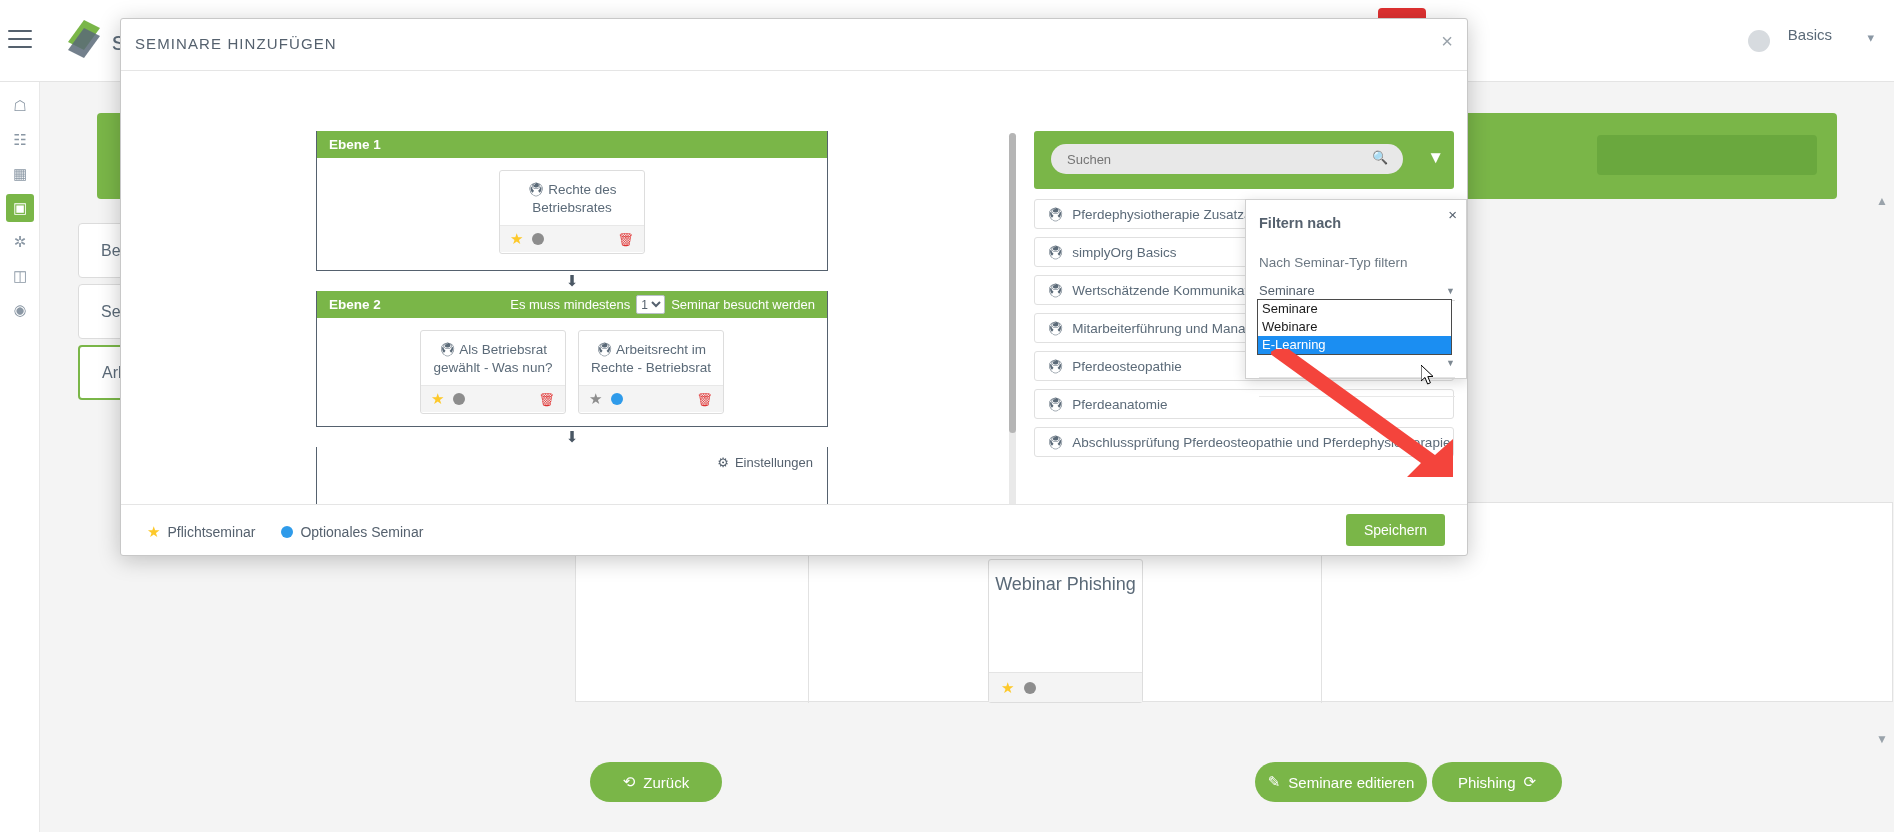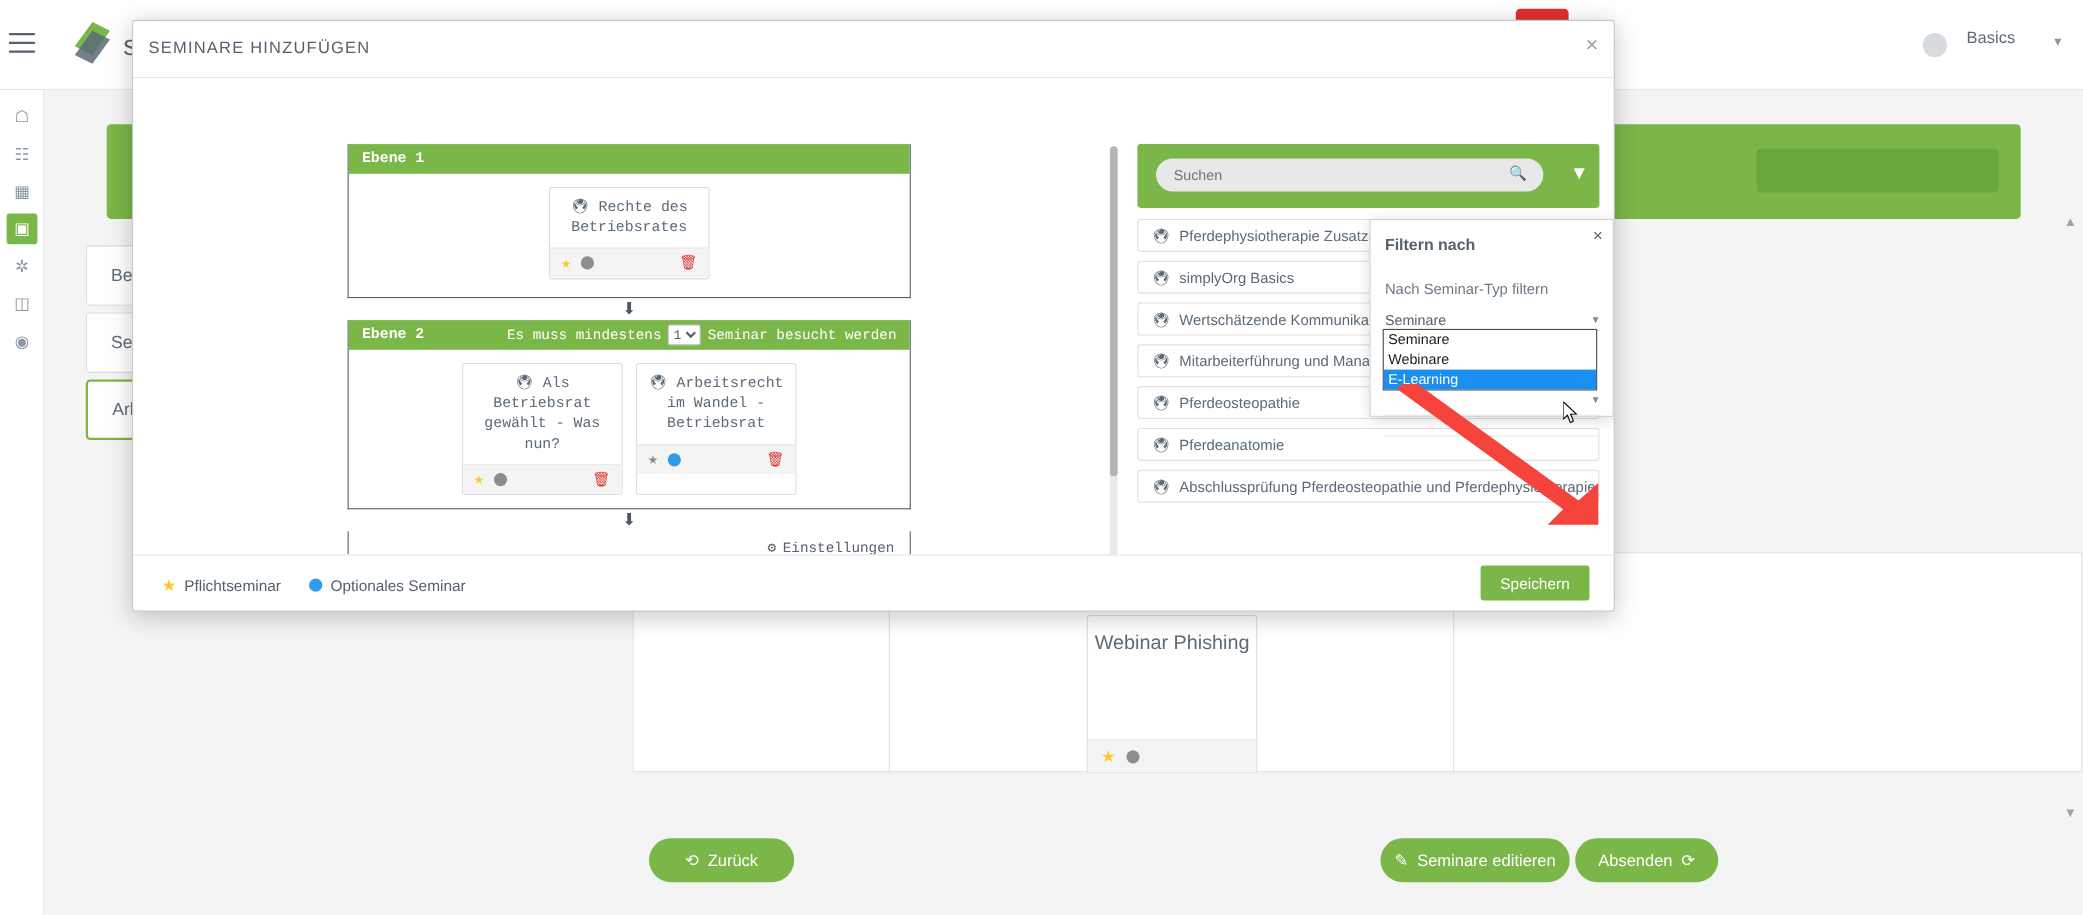--- a/index.html
+++ b/index.html
@@ -138,21 +138,21 @@
   .btn-save {
     position: absolute; right: 22px; top: 9px; height: 32px; padding: 0 18px;
     background: #7ab648; border: none; border-radius: 3px; color: #fff;
     font-size: 14px; cursor: pointer; font-family: inherit;
   }
 
   
   .tree {
     position: absolute; left: 195px; top: 60px; width: 512px;
   }
-  .ebene { width: 512px; border: 1px solid #55616e; border-top: none; background: #fff; font-family: Liberation Mono, monospace; }
+  .ebene { width: 512px; border: 1px solid #55616e; border-top: none; background: #fff; }
   .ebene-head {
     background: #7ab648; height: 27px; display: flex; align-items: center;
     padding: 0 12px; color: #ffffff; font-size: 13.5px; font-weight: bold;
     position: relative;
   }
   .ebene-head .minreq {
     position: absolute; right: 12px; font-weight: normal; font-size: 13px;
     display: flex; align-items: center; gap: 6px;
   }
   .minreq select {
@@ -312,21 +312,21 @@
 
     <div class="bg-footbtn" style="left:550px;top:680px;width:132px;">
       <span>⟲</span>
       <span>Zurück</span>
     </div>
     <div class="bg-footbtn" style="left:1215px;top:680px;width:172px;">
       <span>✎</span>
       <span>Seminare editieren</span>
     </div>
     <div class="bg-footbtn" style="left:1392px;top:680px;width:130px;">
-      <span>Absenden</span>
+      <span>Phishing</span>
       <span>⟳</span>
     </div>
 
     <div class="scroll-arrow" style="top:112px">▲</div>
     <div class="scroll-arrow" style="top:650px">▼</div>
   </div>
 
   <div class="modal">
     <div class="modal-head">
       <div class="modal-title">SEMINARE HINZUFÜGEN</div>
@@ -379,21 +379,21 @@
                 </div>
                 <div class="scfoot">
                   <span class="star">★</span>
                   <span class="dot gray"></span>
                   <span class="trash">🗑</span>
                 </div>
               </div>
               <div class="scard">
                 <div class="sctitle">
                   <span>🖲</span>
-                  <span>Arbeitsrecht im Wandel - Betriebsrat</span>
+                  <span>Arbeitsrecht im Rechte - Betriebsrat</span>
                 </div>
                 <div class="scfoot">
                   <span class="star gray">★</span>
                   <span class="dot blue"></span>
                   <span class="trash">🗑</span>
                 </div>
               </div>
             </div>
           </div>
         </div>

